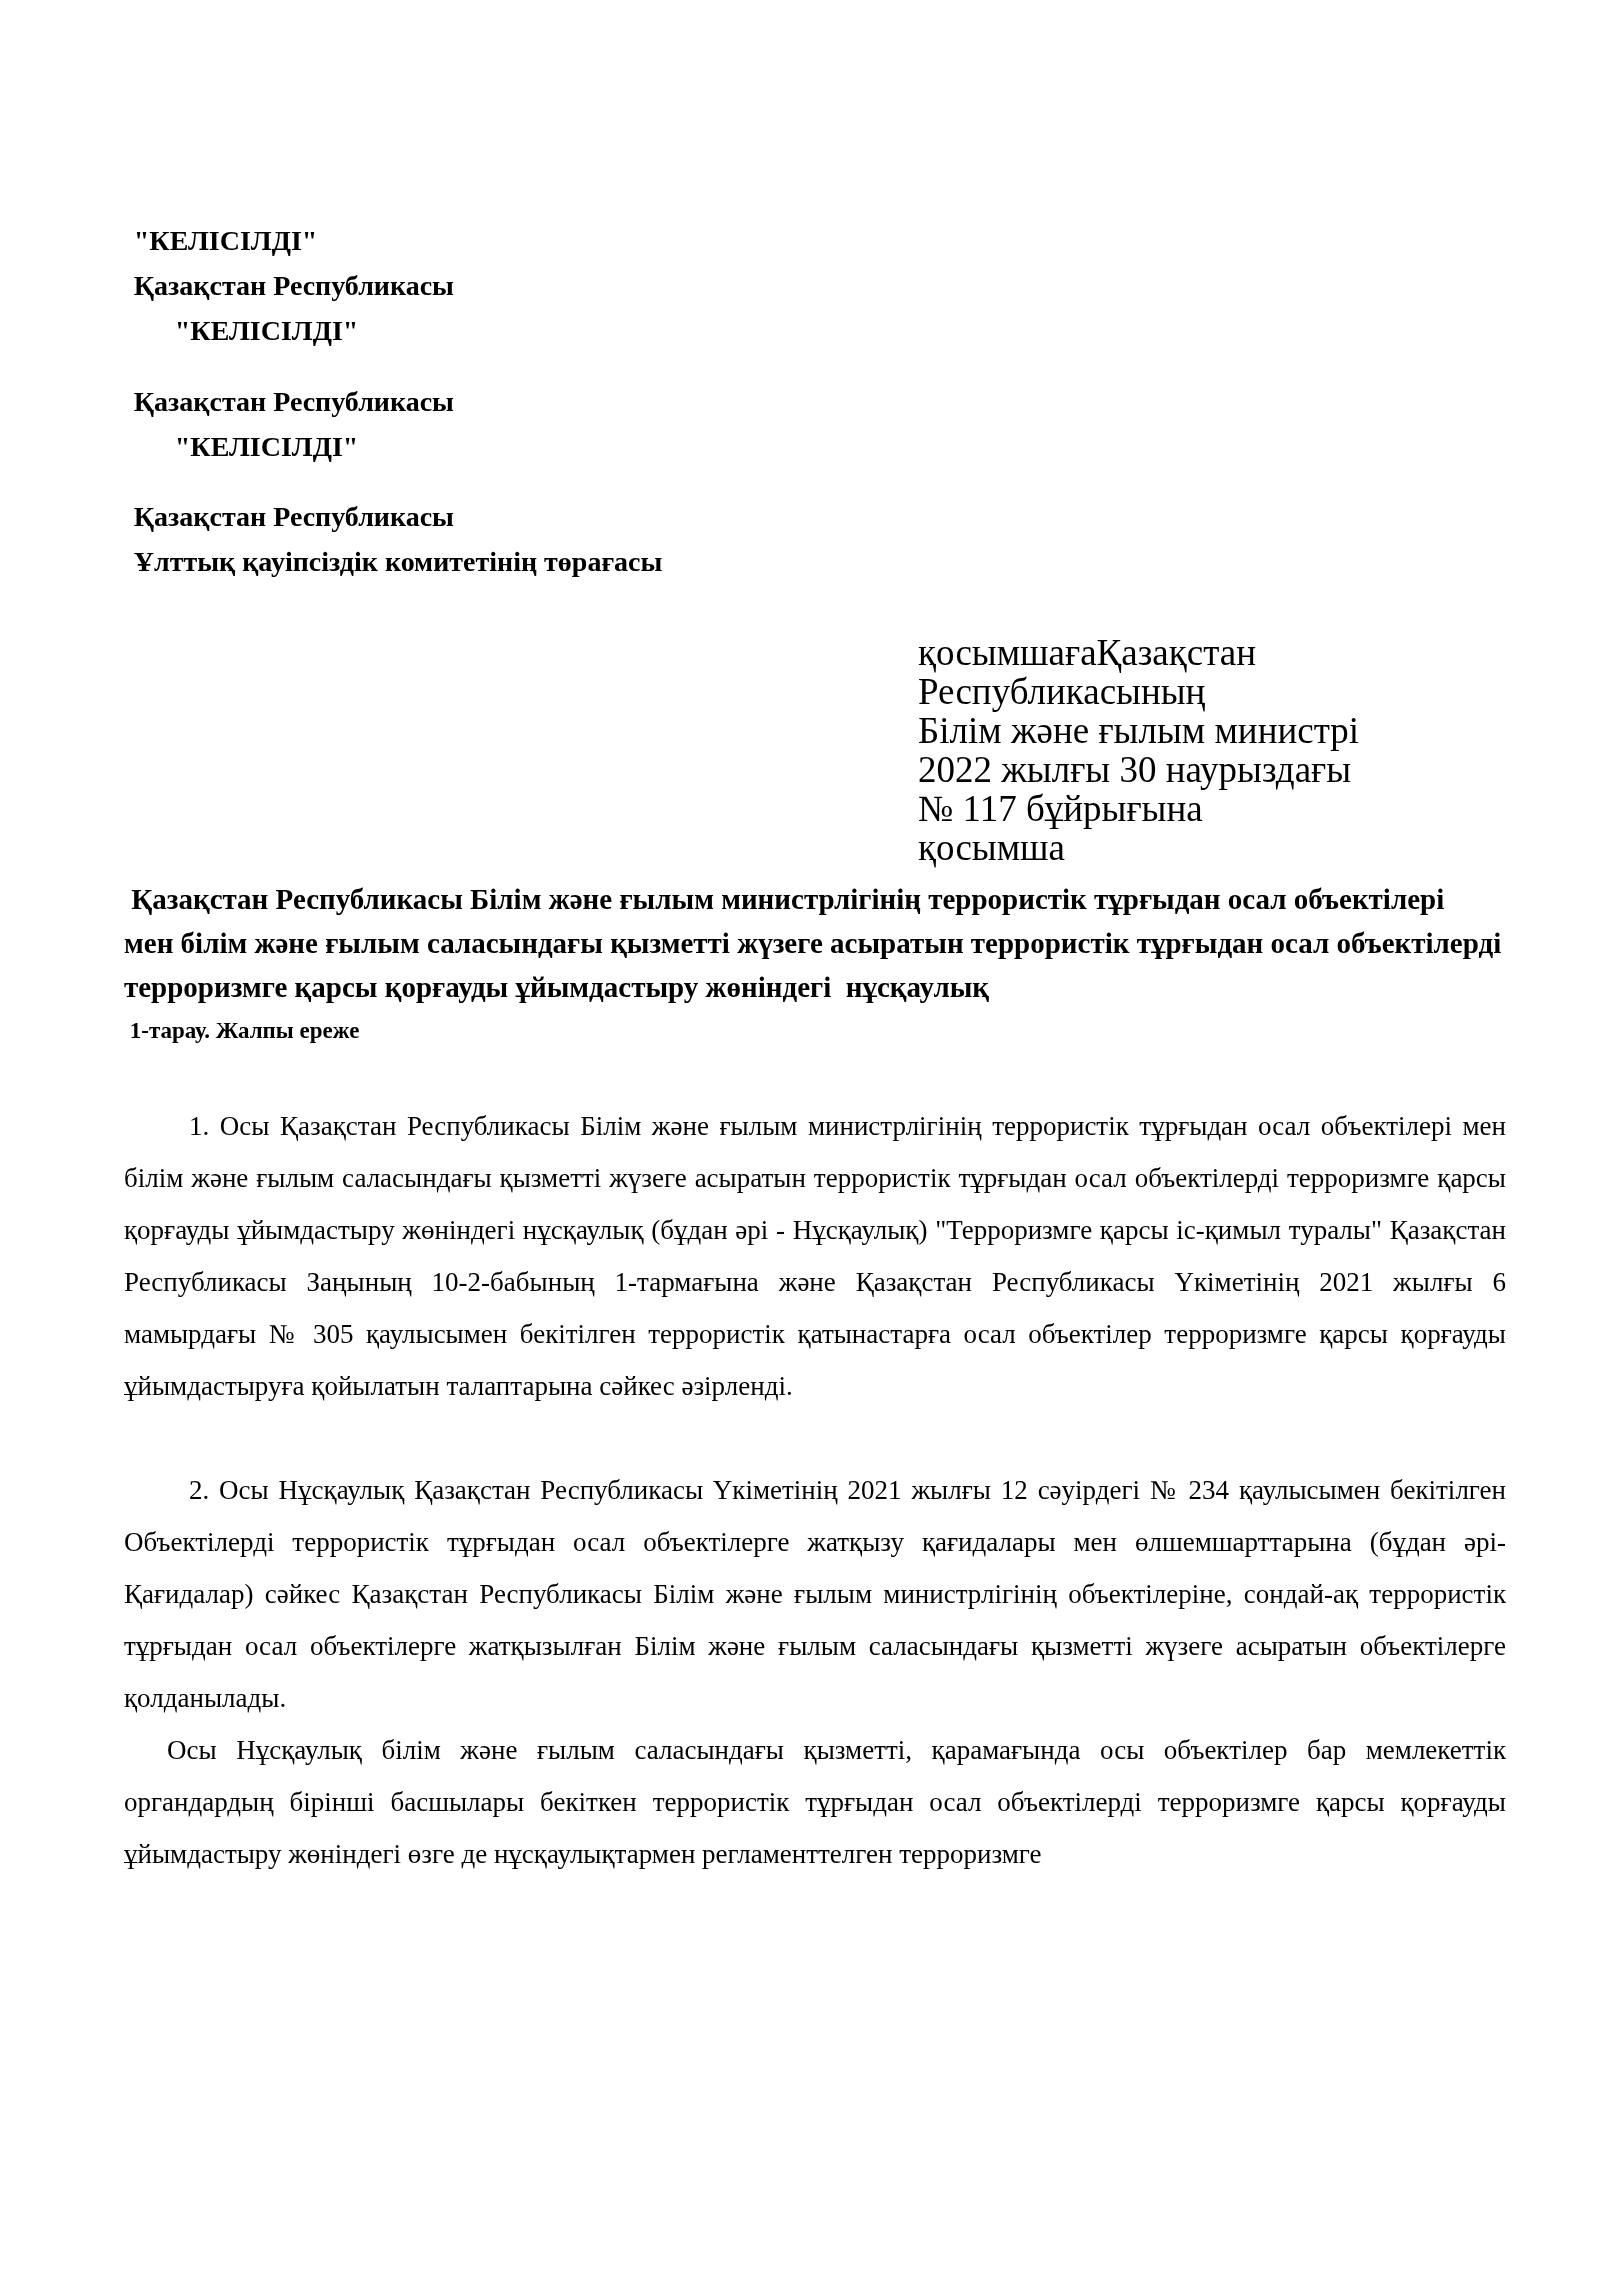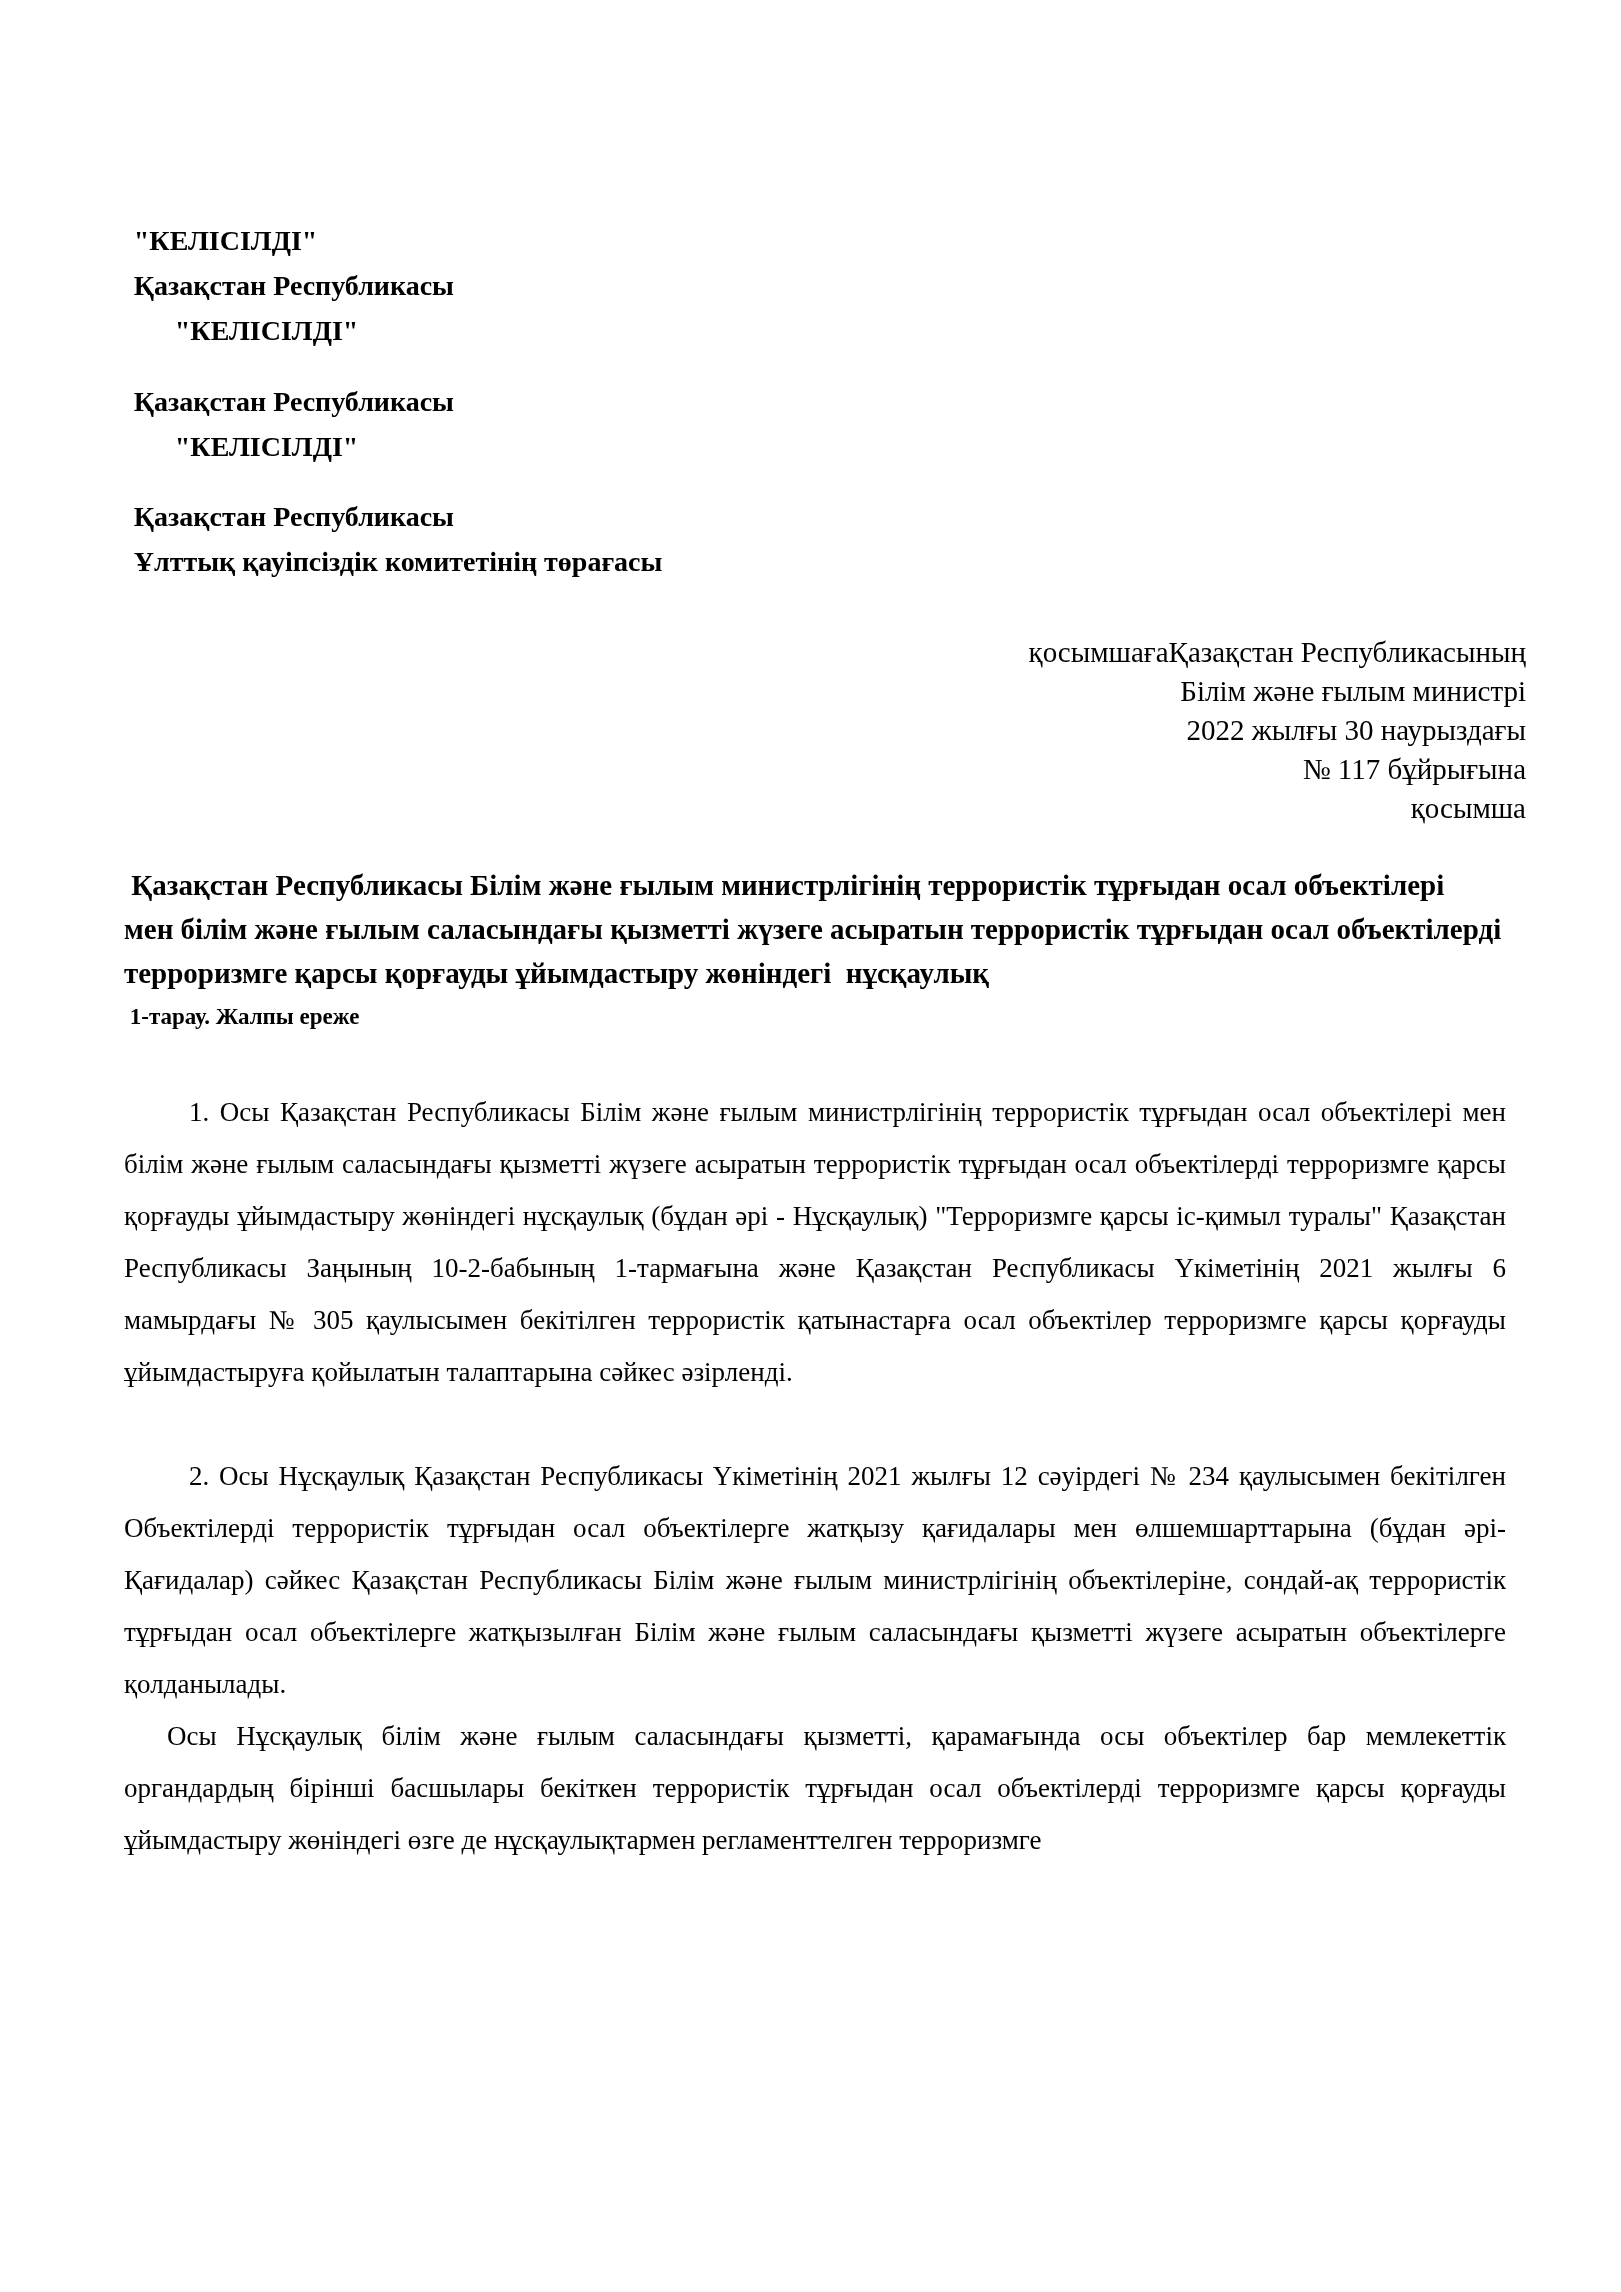--- a/index.html
+++ b/index.html
@@ -30,27 +30,27 @@
     margin-left: 9.8px;
     margin-bottom: 25.5px;
   }
   .approval-line { white-space: pre; }
   .approval-line.indented { padding-left: 41px; }
   
   .appendix-block {
     width: 608px;
     margin-left: 794px;
     margin-top: 49px;
-    text-align: right;
-    font-size: 29px;
+    text-align: left;
+    font-size: 37px;
     line-height: 39px;
   }
   
   .doc-title {
-    margin-top: 35px;
+    margin-top: 10px;
     font-weight: bold;
     font-size: 29px;
     line-height: 44px;
     white-space: pre-wrap;
     text-align: left;
   }
   .chapter-line {
     font-weight: bold;
     font-size: 23px;
     line-height: 44px;

